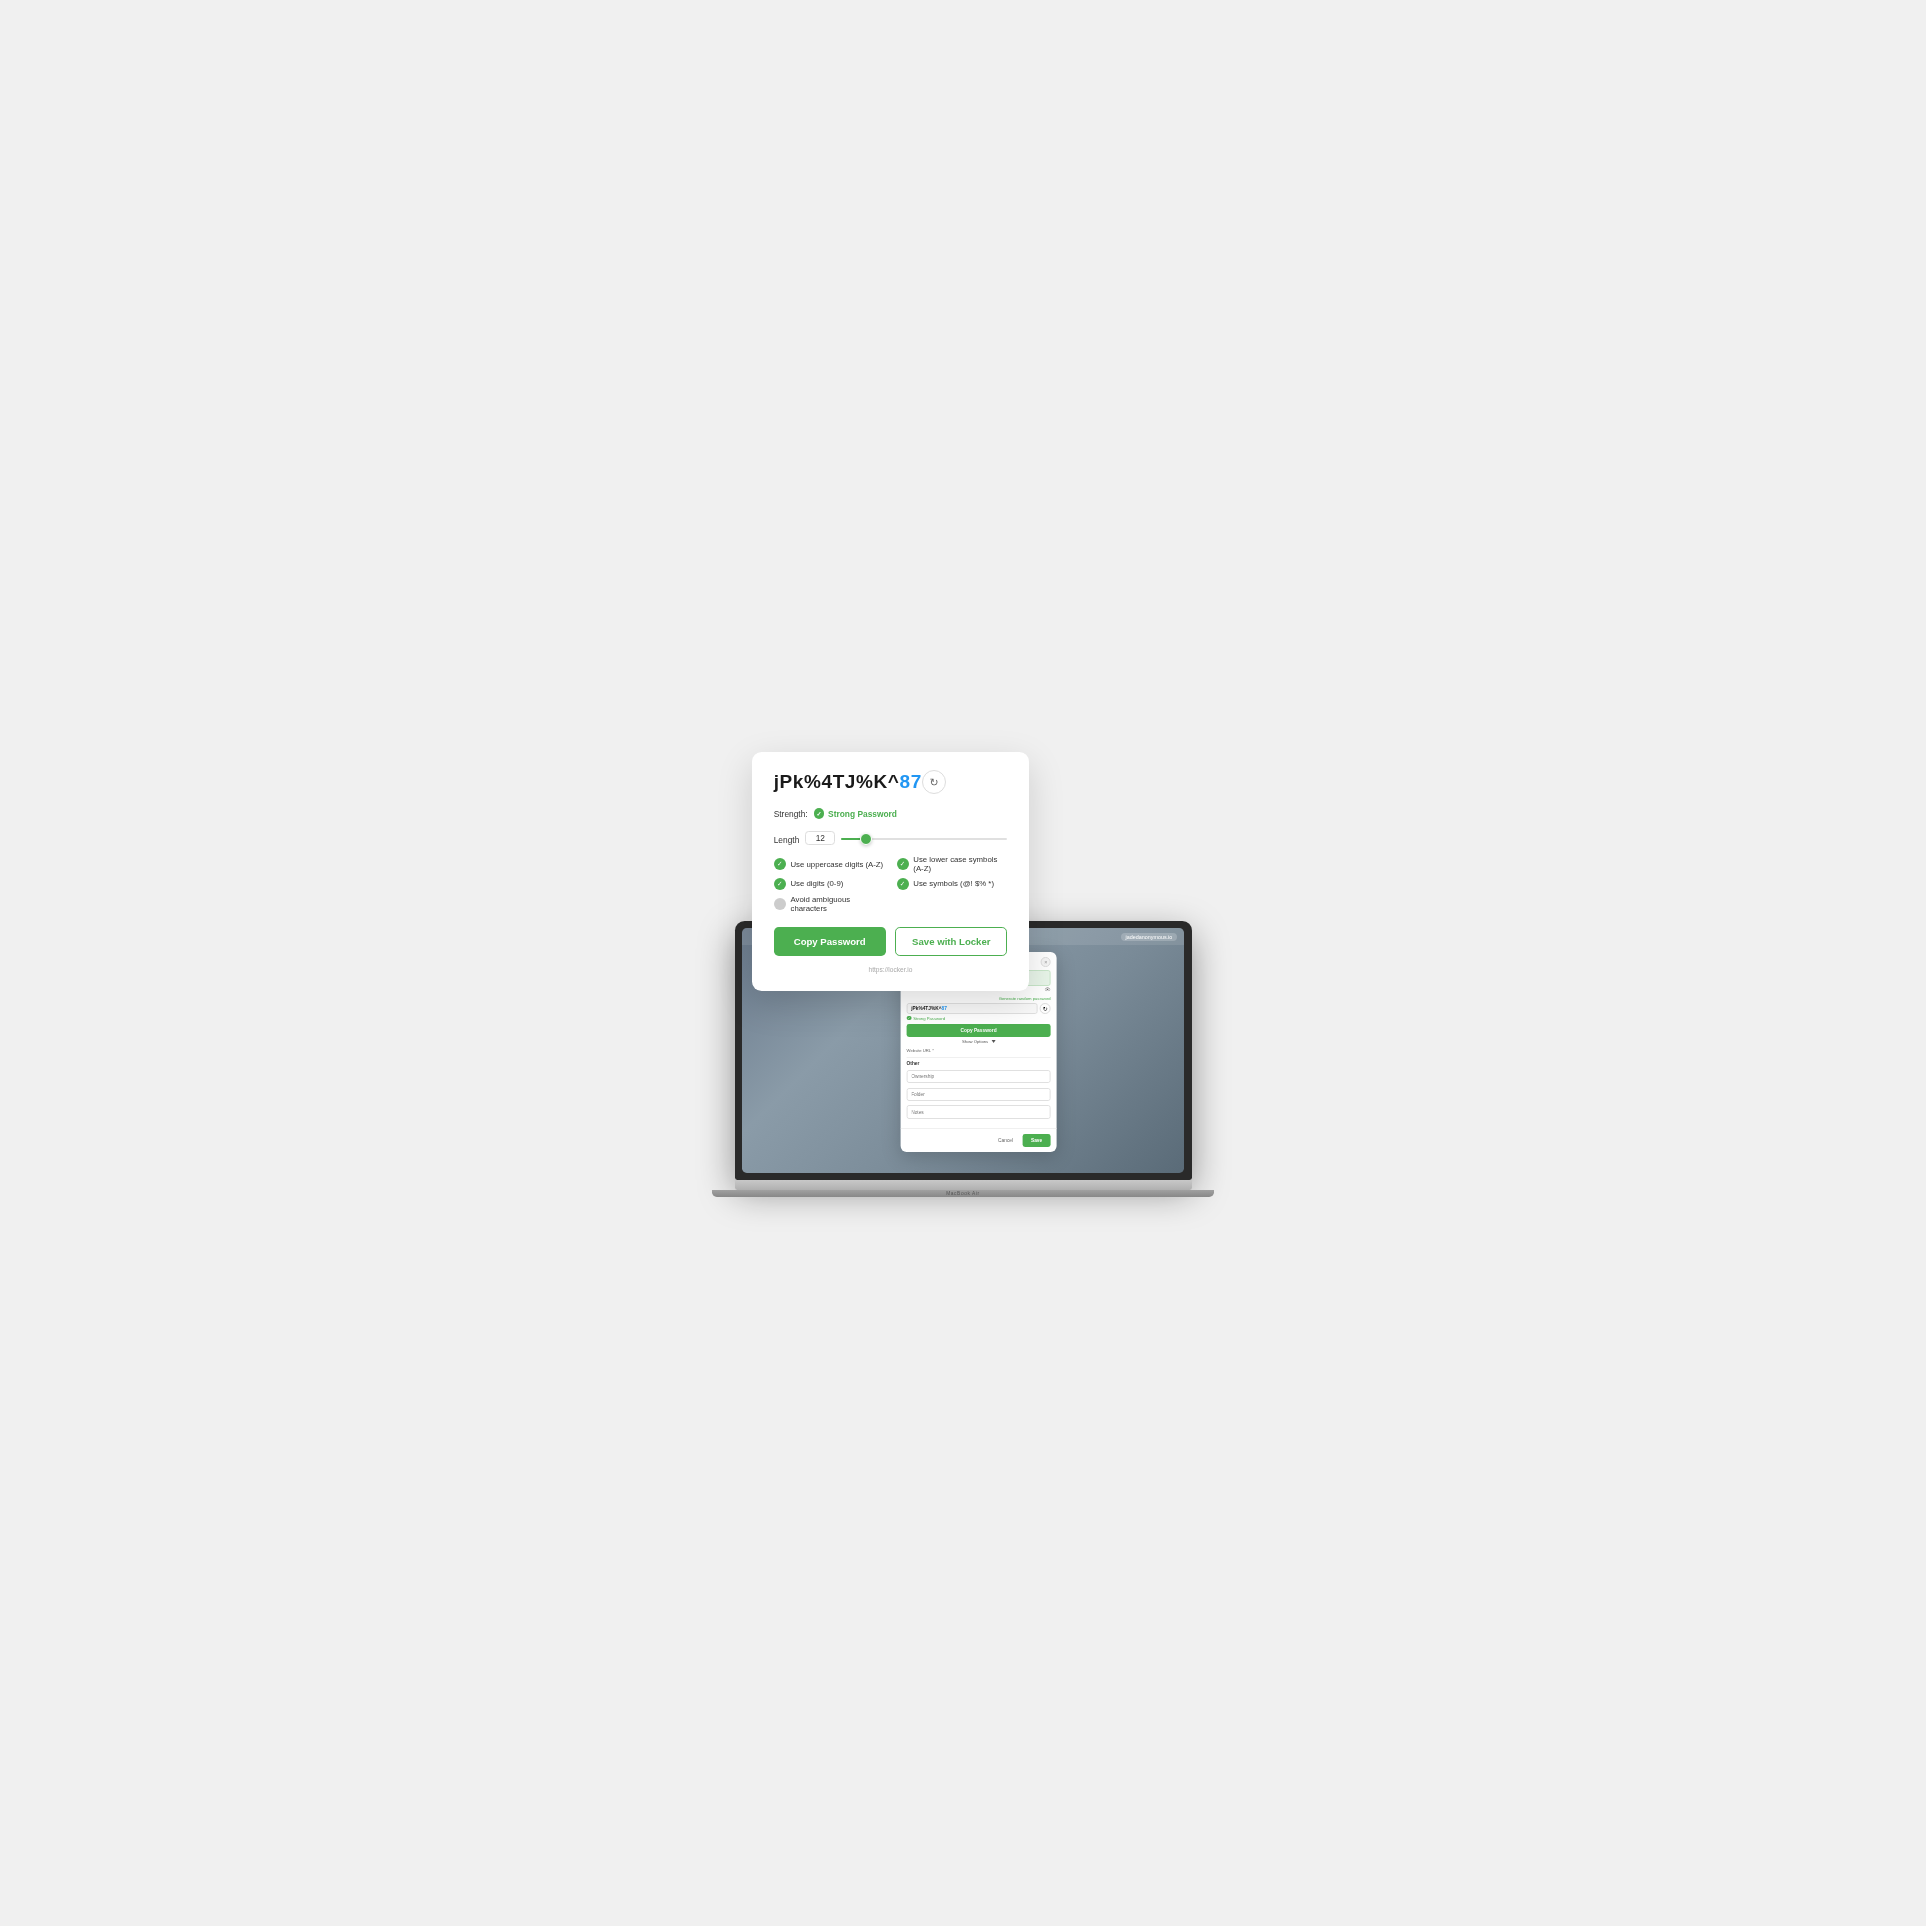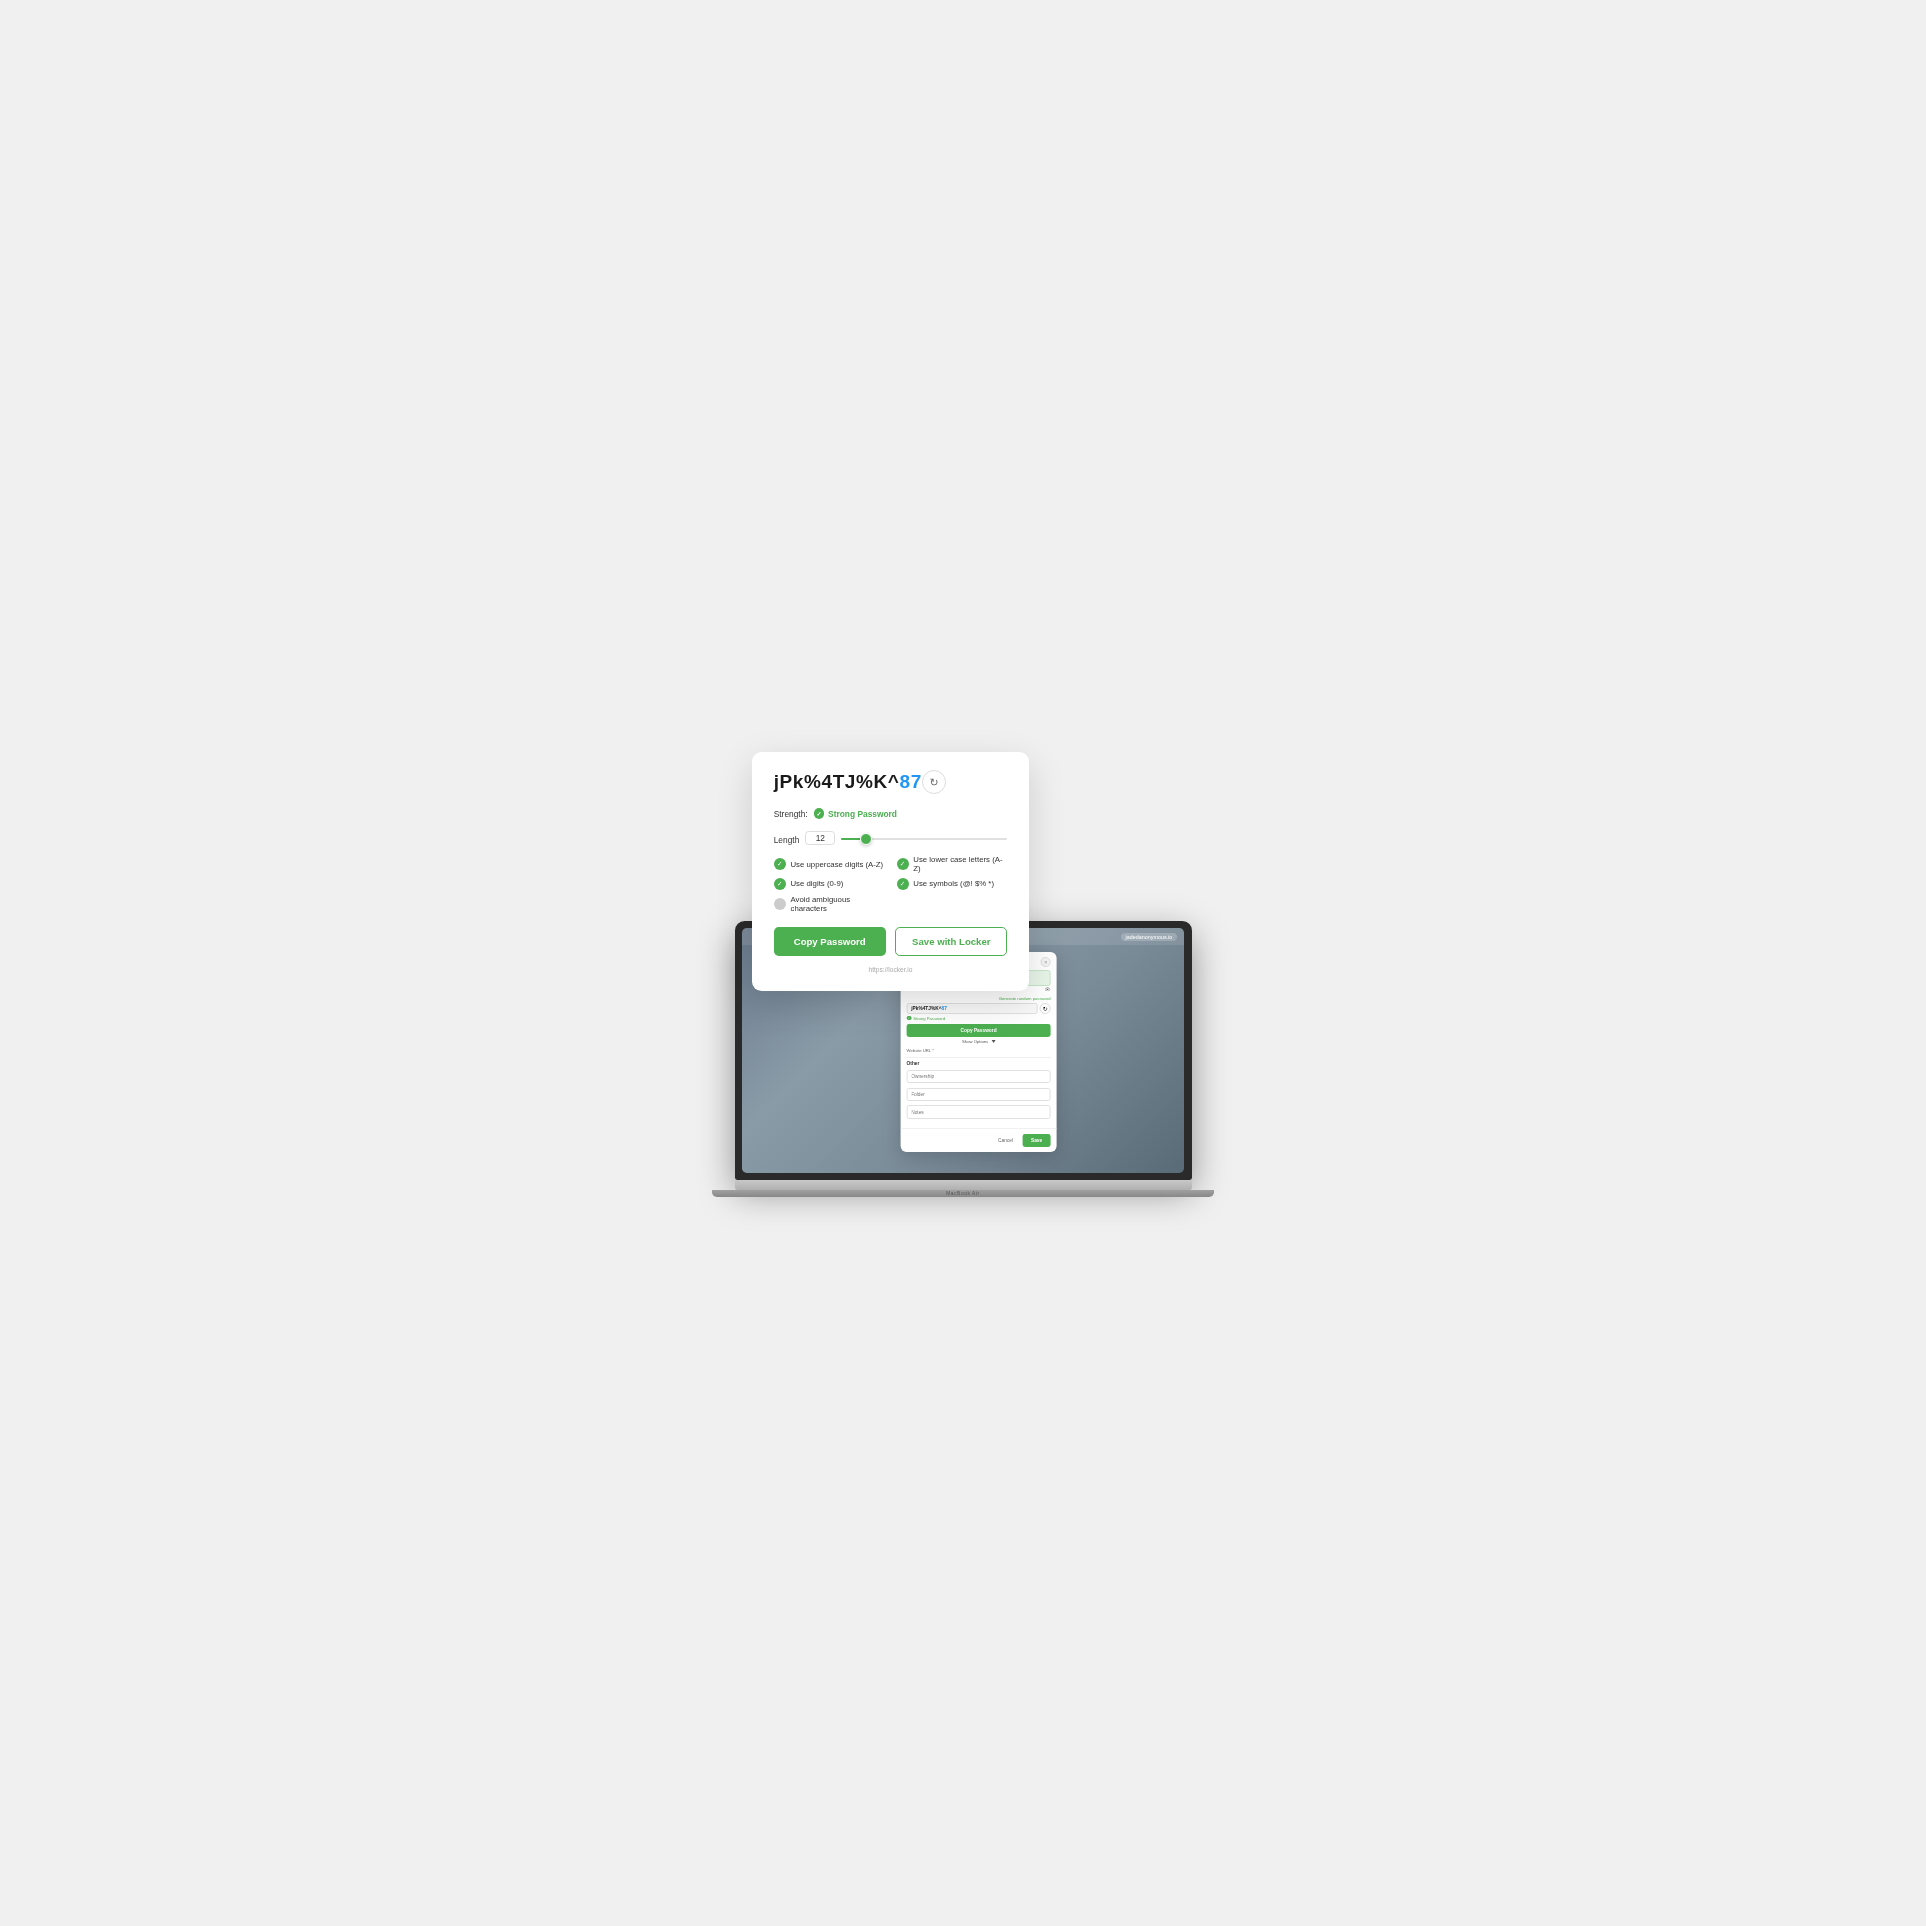--- a/index.html
+++ b/index.html
@@ -533,21 +533,21 @@
       </div>
     </div>
 
     <div class="pw-gen-options">
       <div class="pw-gen-option">
         <span class="option-check">✓</span>
         <span>Use uppercase digits (A-Z)</span>
       </div>
       <div class="pw-gen-option">
         <span class="option-check">✓</span>
-        <span>Use lower case letters (A-Z)</span>
+        <span>Use lower case symbols (A-Z)</span>
       </div>
       <div class="pw-gen-option">
         <span class="option-check">✓</span>
         <span>Use digits (0-9)</span>
       </div>
       <div class="pw-gen-option">
         <span class="option-check">✓</span>
         <span>Use symbols (@! $% *)</span>
       </div>
       <div class="pw-gen-option">

